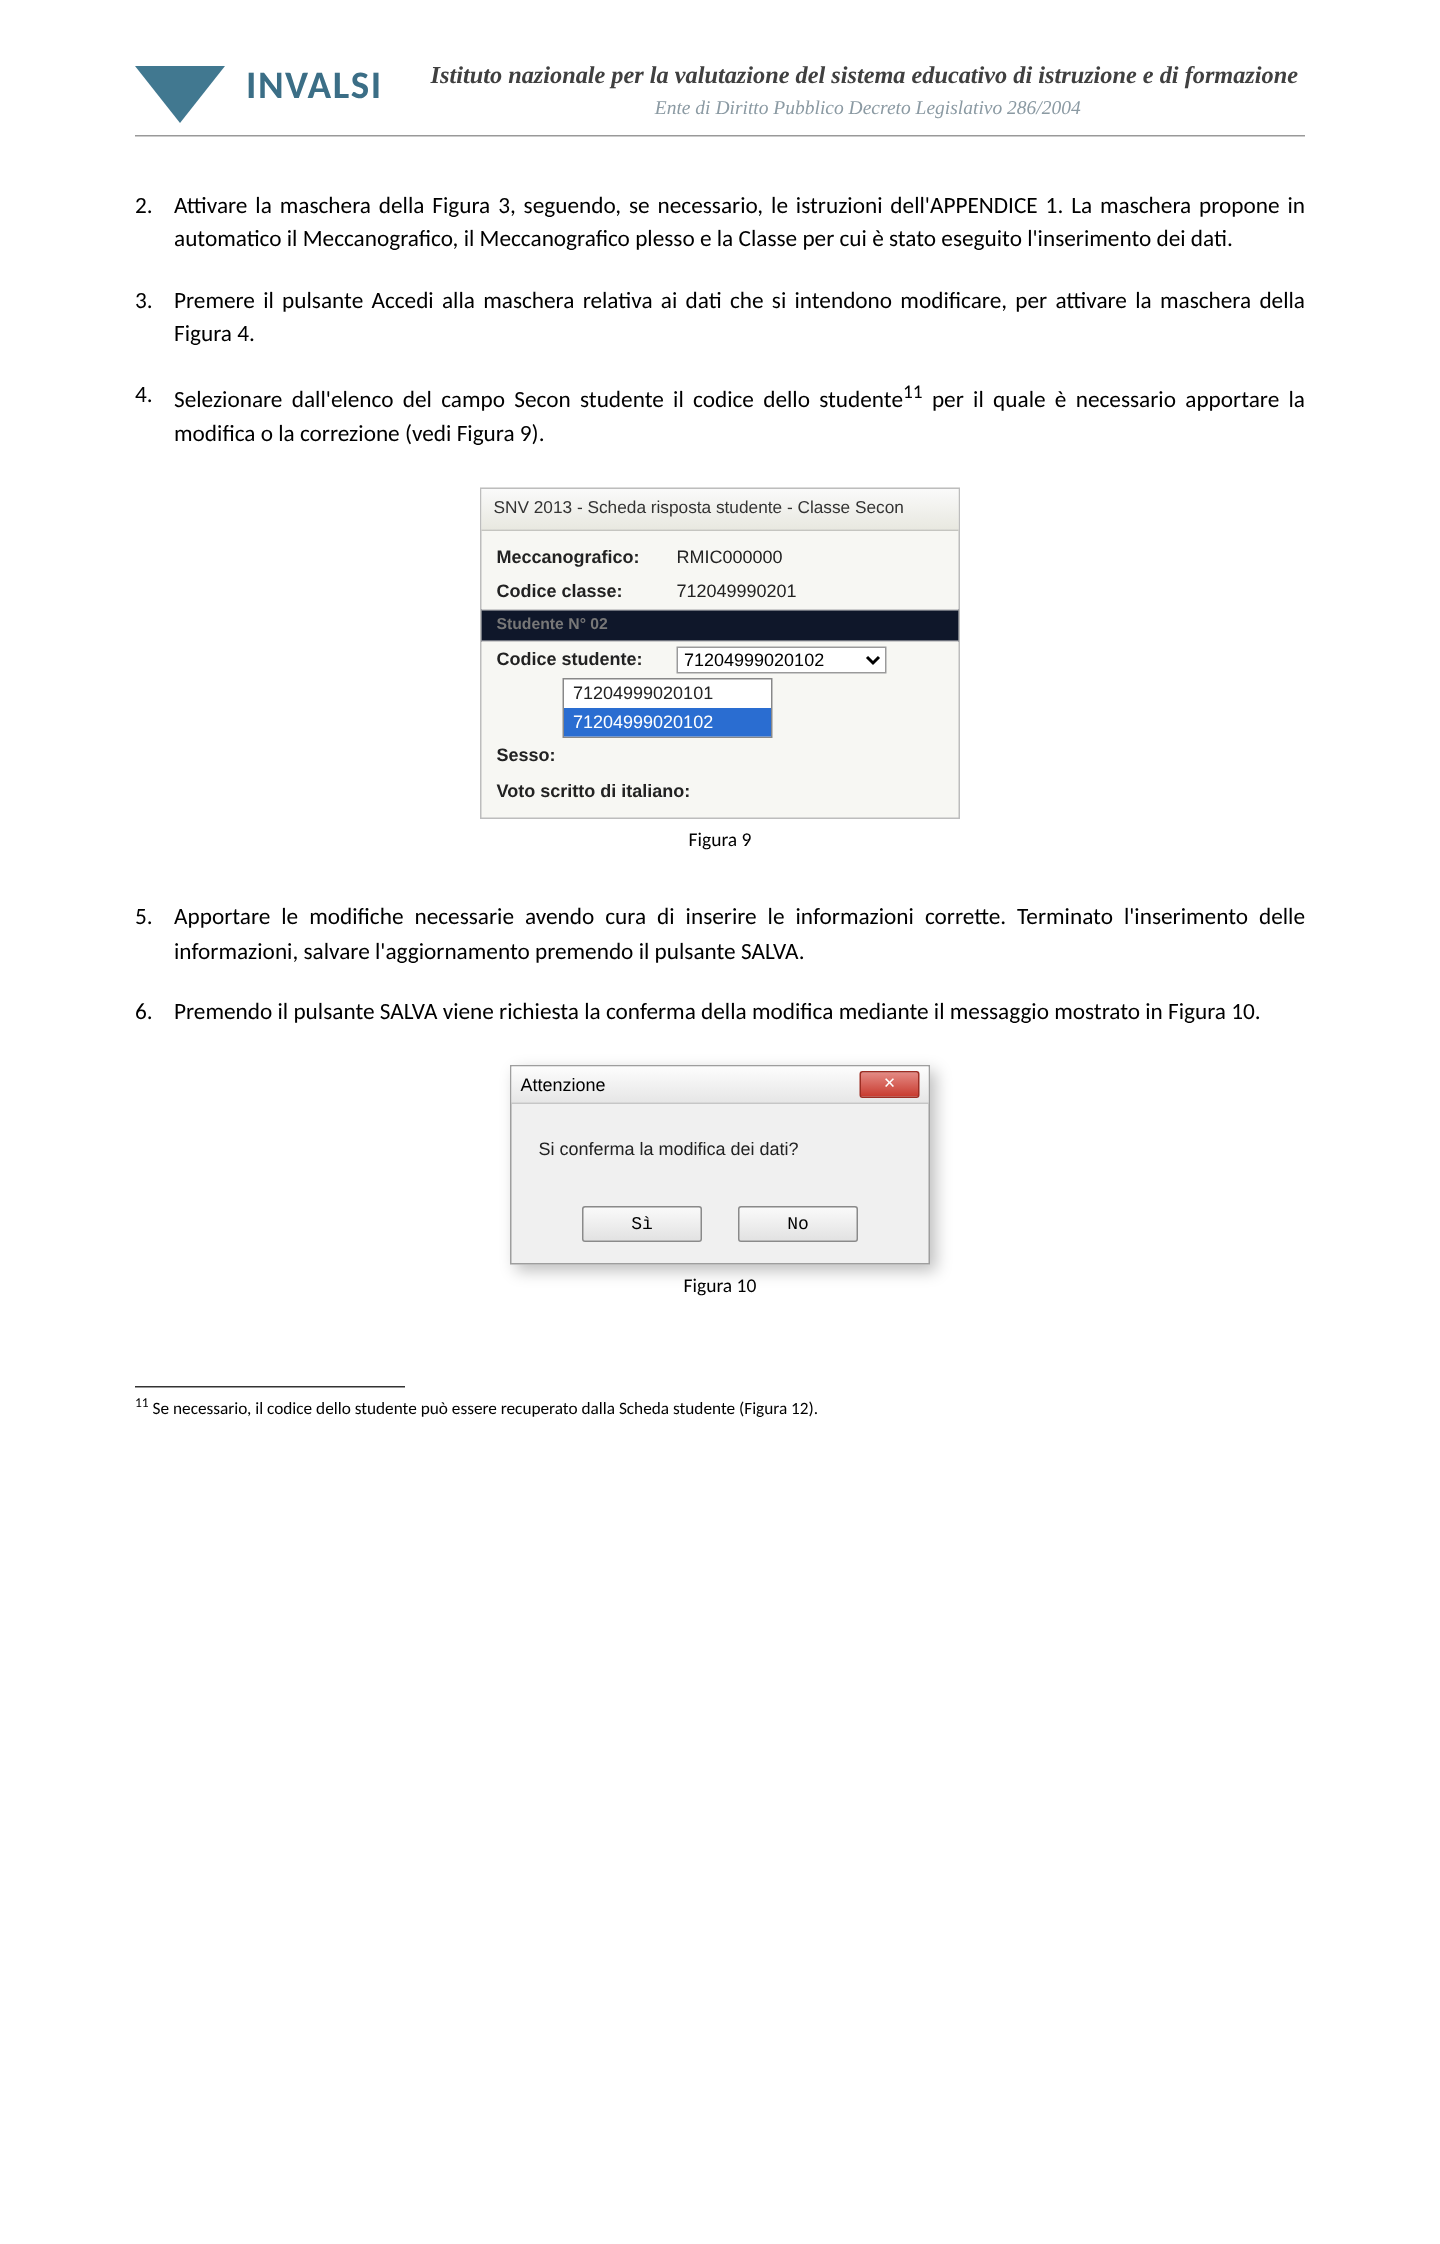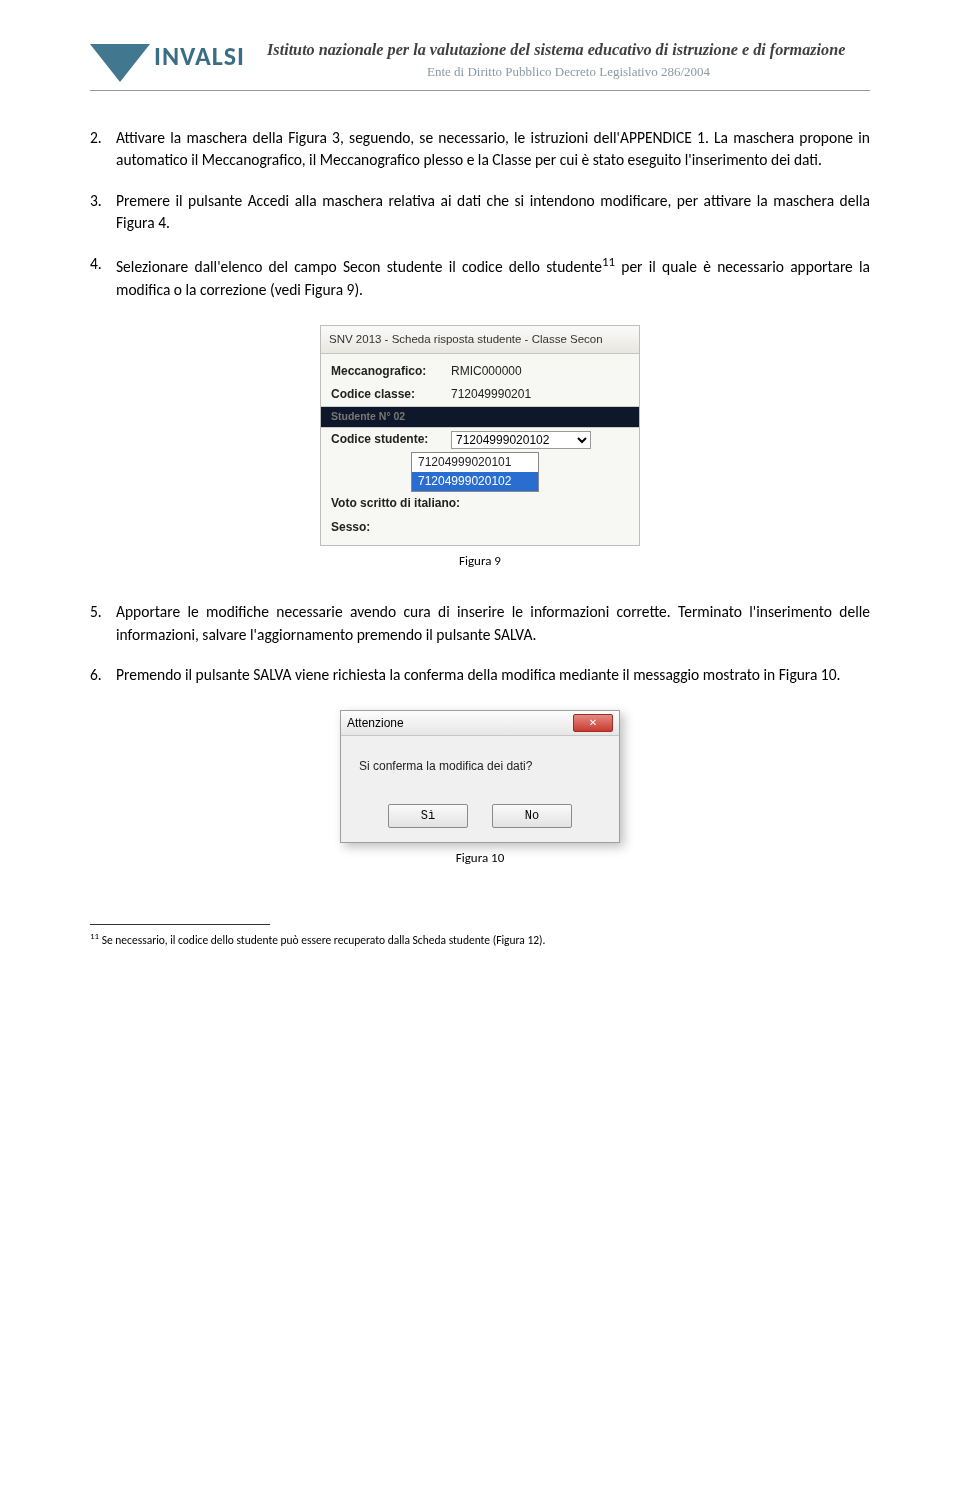--- a/index.html
+++ b/index.html
@@ -10,21 +10,21 @@
     font-family: Calibri, Arial, sans-serif;
     color: #000;
     position: relative;
   }
   .page {
     padding: 40px 90px 40px 90px;
   }
   .header {
     display: flex;
     align-items: flex-start;
-    gap: 4px;
+    gap: 14px;
     margin-bottom: 6px;
   }
   .tri {
     width: 0; height: 0;
     border-left: 30px solid transparent;
     border-right: 30px solid transparent;
     border-top: 38px solid #417890;
     margin-top: 4px;
   }
   .logo-text {
@@ -45,20 +45,21 @@
   .inst-line1 {
     font-family: Georgia, 'Times New Roman', serif;
     font-style: italic;
     font-size: 16.2px;
     color: #404040;
     font-weight: 600;
     line-height: 1.1;
   }
   .inst-line2 {
     font-family: Georgia, 'Times New Roman', serif;
+    font-style: italic;
     font-size: 13px;
     color: #8b9aa3;
     text-align: center;
     margin-top: 4px;
   }
   .hr {
     height: 1px;
     background: #999;
     margin: 8px 0 36px 0;
   }
@@ -104,22 +105,22 @@
     color: #333;
   }
   .fig9 .row { display: flex; padding: 3px 10px; align-items: center; }
   .fig9 .lbl { font-weight: bold; flex: 0 0 120px; }
   .fig9 .studhdr { font-size: 10.5px; color: #777; padding: 2px 10px; font-weight: bold; border-top: 1px solid #ccc; border-bottom: 1px solid #ccc; background:#0f172a; }
   .fig9 select {
     font-family: inherit; font-size: 12px; width: 140px;
     border: 1px solid #9a9a9a; background: #fff;
   }
   .fig9 .dropdown {
-    margin-left: 90px;
-    width: 128px;
+    margin-left: 54px;
+    width: 140px;
     border: 1px solid #888;
     background: #fff;
     font-size: 12px;
   }
   .fig9 .dropdown .opt { padding: 1px 6px; }
   .fig9 .dropdown .sel { background:#2a6dd1; color:#fff; }
 
   
   .fig10 {
     display: inline-block;
@@ -203,24 +204,24 @@
           <span class="lbl">Codice studente:</span>
           <select>
             <option>71204999020102</option>
           </select>
         </div>
         <div class="dropdown">
           <div class="opt">71204999020101</div>
           <div class="opt sel">71204999020102</div>
         </div>
         <div class="row">
+          <span class="lbl">Sesso:</span>
+        </div>
+        <div class="row">
           <span class="lbl" style="flex-basis:150px">Voto scritto di italiano:</span>
-        </div>
-        <div class="row">
-          <span class="lbl">Sesso:</span>
         </div>
         <div style="height:6px"></div>
       </div>
       <div class="fig-caption">Figura 9</div>
     </div>
 
     <ol class="outer" style="counter-reset: item 4;">
       <li><span>Apportare le modifiche necessarie avendo cura di inserire le informazioni corrette. Terminato l'inserimento delle informazioni, salvare l'aggiornamento premendo il pulsante SALVA.</span></li>
       <li><span>Premendo il pulsante SALVA viene richiesta la conferma della modifica mediante il messaggio mostrato in Figura 10.</span></li>
     </ol>

